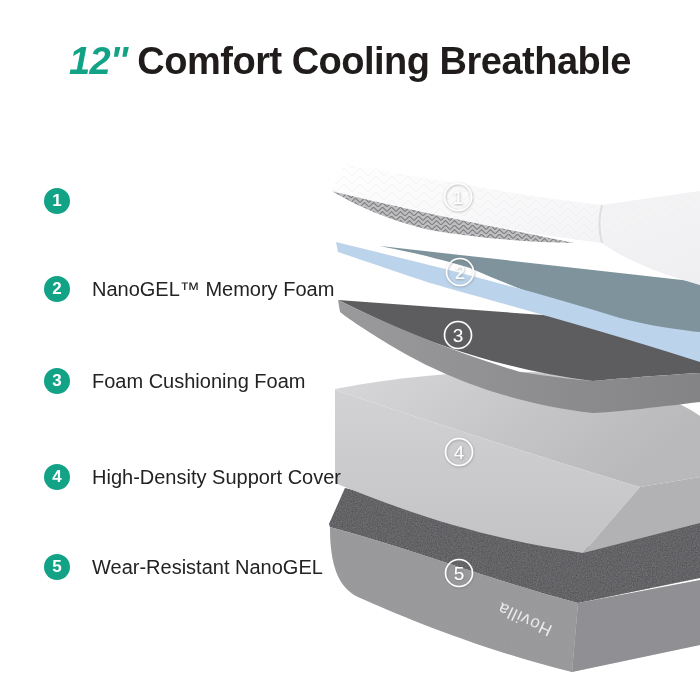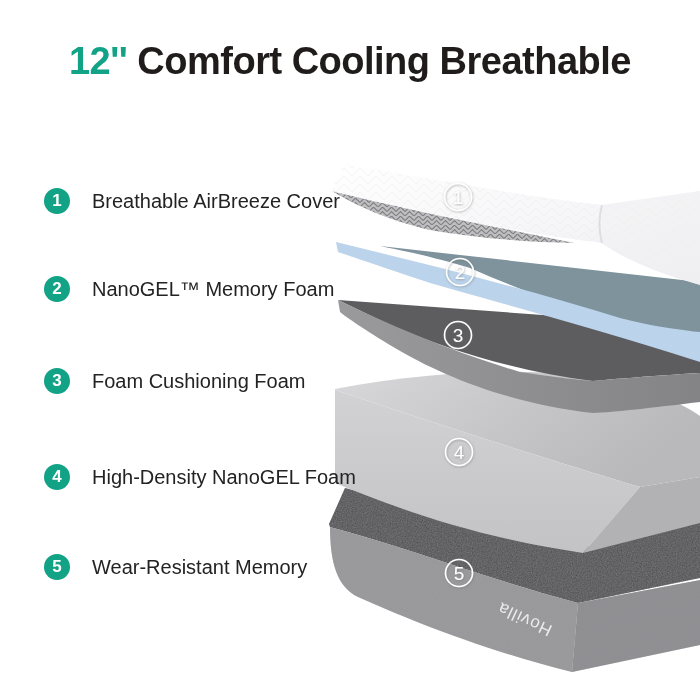--- a/index.html
+++ b/index.html
@@ -1,20 +1,20 @@
 <!DOCTYPE html>
 <html><head>
 <meta charset="utf-8">
 <style>
   html,body{margin:0;padding:0;}
   body{background:#ffffff;font-family:"Liberation Sans",sans-serif;}
   .stage{position:relative;width:700px;height:700px;background:#ffffff;overflow:hidden;}
   .title{position:absolute;top:40px;left:0;width:700px;text-align:center;
          font-size:38px;font-weight:bold;letter-spacing:-0.5px;color:#211c1c;white-space:nowrap;}
-  .title .inches{color:#12A286;margin-right:10px;}
+  .title .inches{color:#12A286;margin-right:10px;font-style:italic;}
   .legend{position:absolute;left:44px;top:0;width:330px;}
   .legend-row{position:absolute;left:0;display:flex;align-items:center;gap:22px;height:30px;}
   .badge{width:26px;height:26px;border-radius:50%;background:#12A286;color:#ffffff;
          display:flex;align-items:center;justify-content:center;
          font-size:17px;font-weight:bold;flex:0 0 26px;}
   .legend-label{font-size:20px;color:#232323;white-space:nowrap;}
   .diagram{position:absolute;left:0;top:0;width:700px;height:700px;}
   svg text.ring-num{font-family:"Liberation Sans",sans-serif;font-size:19px;fill:#ffffff;}
   svg text.brand{font-family:"Liberation Sans",sans-serif;font-size:17px;fill:#ffffff;opacity:.8;letter-spacing:1px;}
 </style>
@@ -119,33 +119,32 @@
       <g>
         <circle cx="459" cy="573" r="13.5" fill="none" stroke="#ffffff" stroke-width="1.6"></circle>
         <text class="ring-num" x="459" y="573" dy="0.36em" text-anchor="middle">5</text>
       </g>
     </g>
   </svg>
 
   <div class="legend">
     <div class="legend-row" style="top:186px;">
       <span class="badge">1</span>
-      <span class="legend-label">Breathable AirBreeze Cover</span>
     </div>
     <div class="legend-row" style="top:274px;">
       <span class="badge">2</span>
       <span class="legend-label">NanoGEL™ Memory Foam</span>
     </div>
     <div class="legend-row" style="top:366px;">
       <span class="badge">3</span>
       <span class="legend-label">Foam Cushioning Foam</span>
     </div>
     <div class="legend-row" style="top:462px;">
       <span class="badge">4</span>
-      <span class="legend-label">High-Density NanoGEL Foam</span>
+      <span class="legend-label">High-Density Support Cover</span>
     </div>
     <div class="legend-row" style="top:552px;">
       <span class="badge">5</span>
-      <span class="legend-label">Wear-Resistant Memory</span>
+      <span class="legend-label">Wear-Resistant NanoGEL</span>
     </div>
   </div>
 
 </div>
 
 </body></html>

